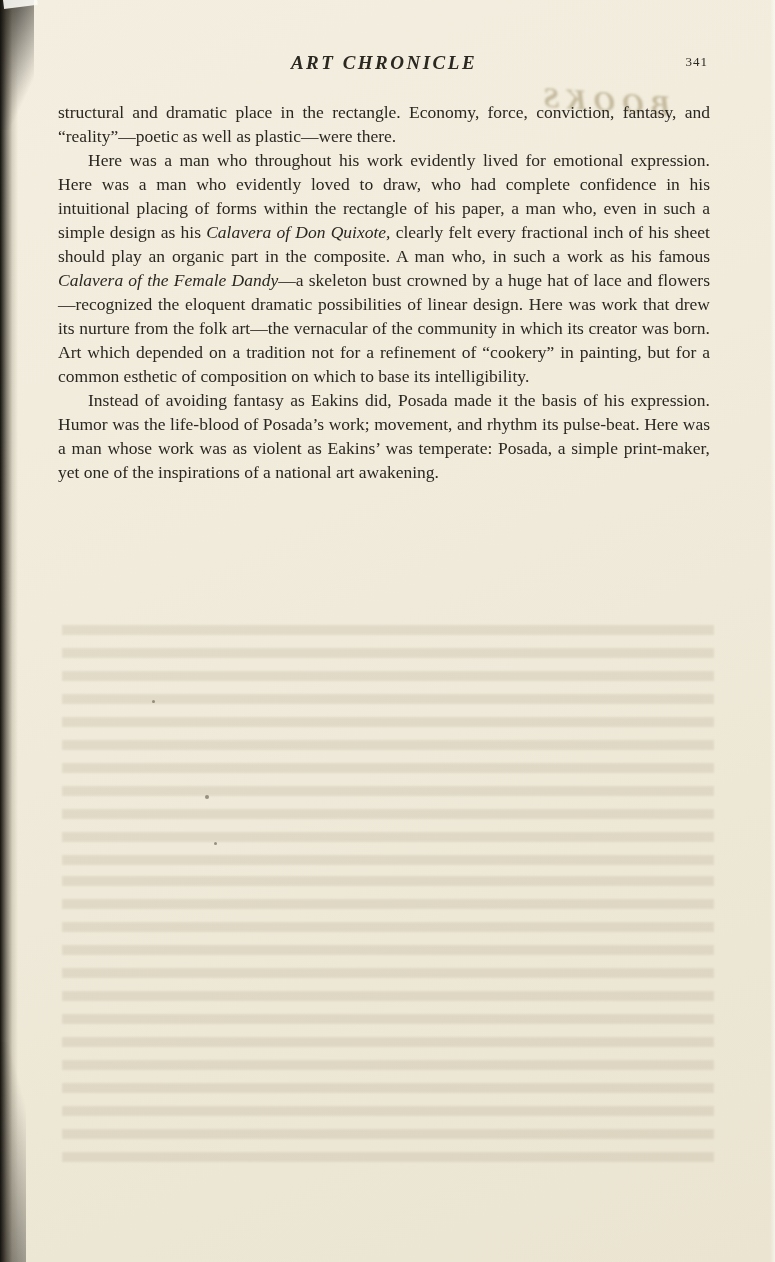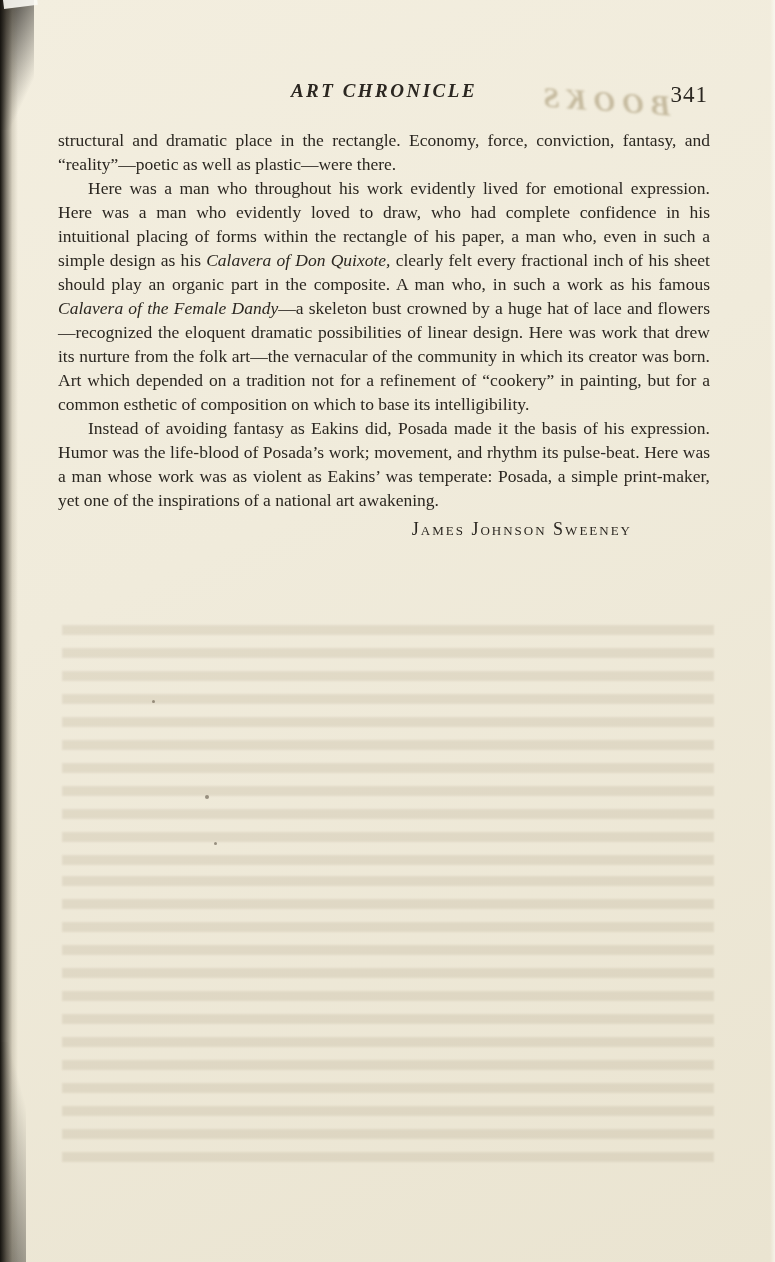--- a/index.html
+++ b/index.html
@@ -58,31 +58,31 @@
       rgba(128,108,76,0.14) 0px, rgba(128,108,76,0.14) 10px,
       rgba(128,108,76,0) 10px, rgba(128,108,76,0) 23px);
     filter: blur(0.8px);
     opacity: 0.9;
     pointer-events: none;
   }
   .bleed-lines.block-a { top: 625px; height: 242px; }
   .bleed-lines.block-b { top: 876px; height: 288px; }
 
   
-  .content { position: absolute; left: 58px; top: 80px; width: 652px; }
+  .content { position: absolute; left: 58px; top: 52px; width: 652px; }
 
   .header { position: relative; text-align: center; margin-bottom: 22px; height: 26px; }
   .title {
     display: inline-block;
     font-style: italic; font-weight: bold;
     font-size: 19px; letter-spacing: 2.5px;
   }
   .page-number {
     position: absolute; right: 2px; top: 2px;
-    font-size: 23px; letter-spacing: 1px; text-align: center;
+    font-size: 13px; letter-spacing: 1px; text-align: center;
   }
 
   .body p {
     margin: 0;
     text-align: justify;
     font-size: 17.5px;
     line-height: 24px;
   }
   .body p.indent { text-indent: 30px; }
   .body i { font-style: italic; }
@@ -122,17 +122,16 @@
     </div>
 
     <div class="body">
 
       <p><span>structural and dramatic place in the rectangle. Economy, force, conviction, fantasy, and “reality”—poetic as well as plastic—were there.</span></p>
 
       <p class="indent"><span>Here was a man who throughout his work evidently lived for emotional expression. Here was a man who evidently loved to draw, who had complete confidence in his intuitional placing of forms within the rectangle of his paper, a man who, even in such a simple design as his </span><i>Calavera of Don Quixote,</i><span> clearly felt every fractional inch of his sheet should play an organic part in the composite. A man who, in such a work as his famous </span><i>Calavera of the Female Dandy</i><span>—a skeleton bust crowned by a huge hat of lace and flowers—recognized the eloquent dramatic possibilities of linear design. Here was work that drew its nurture from the folk art—the vernacular of the community in which its creator was born. Art which depended on a tradition not for a refinement of “cookery” in painting, but for a common esthetic of composition on which to base its intelligibility.</span></p>
 
       <p class="indent"><span>Instead of avoiding fantasy as Eakins did, Posada made it the basis of his expression. Humor was the life-blood of Posada’s work; movement, and rhythm its pulse-beat. Here was a man whose work was as violent as Eakins’ was temperate: Posada, a simple print-maker, yet one of the inspirations of a national art awakening.</span></p>
 
-      <div class="signature">James Johnson Sweeney</div>
     </div>
 
   </div>
 </div>
 
 </body></html>

